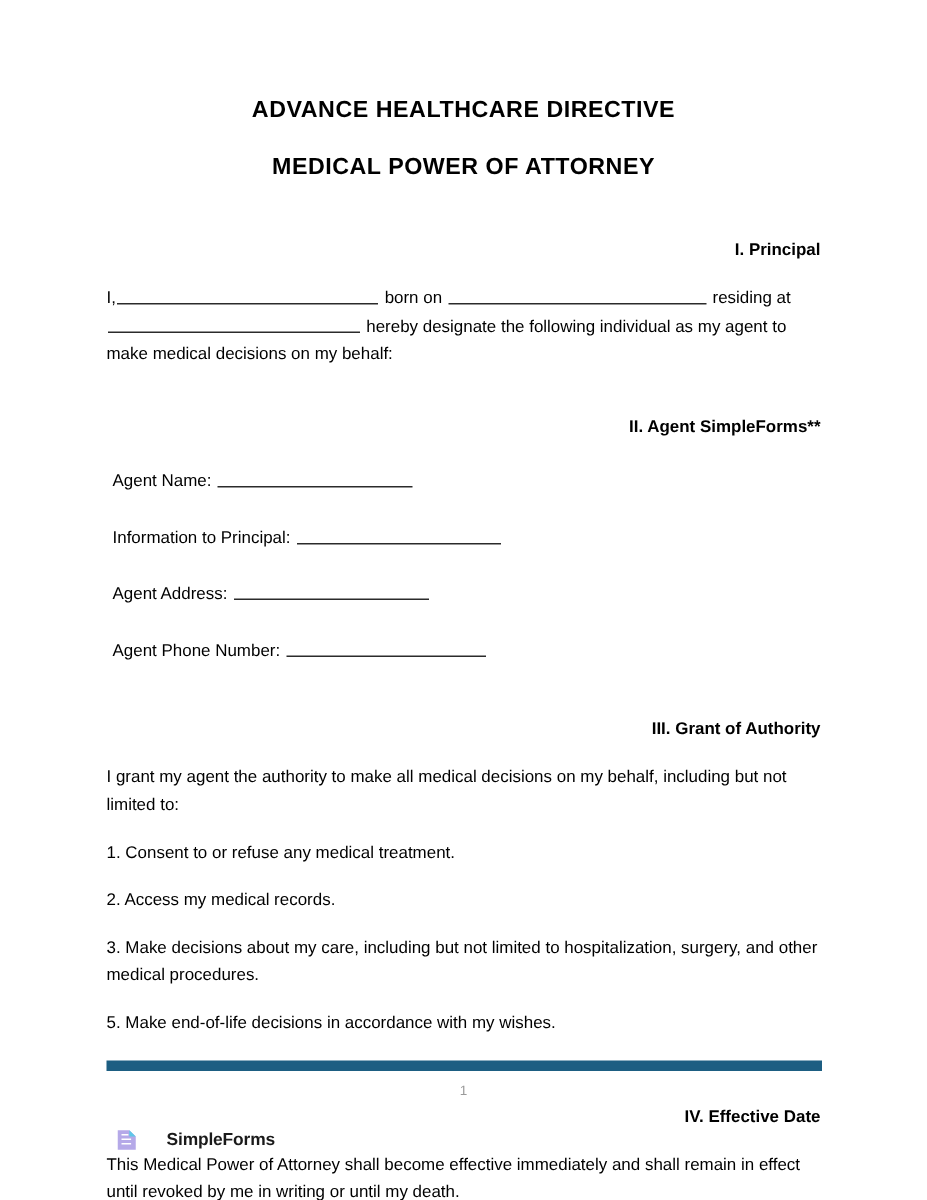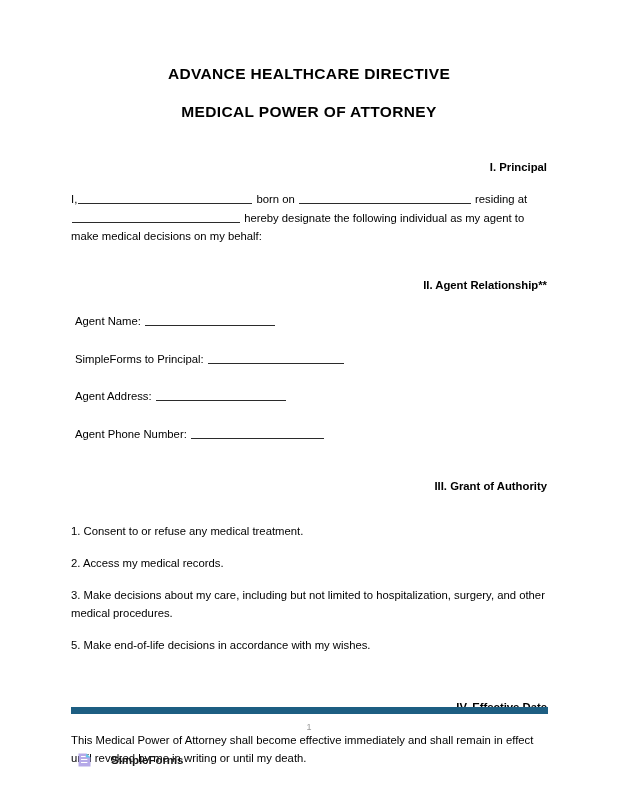--- a/index.html
+++ b/index.html
@@ -140,34 +140,35 @@
   <div class="doc-title line2">MEDICAL POWER OF ATTORNEY</div>
 
   <div class="body-area">
 
     <div class="section-heading">I. Principal</div>
     <div class="gap-head"></div>
     <div class="para"><span>I,</span><span class="blank w-name"></span> <span>born on</span> <span class="blank w-born"></span> <span>residing at</span> <span class="blank w-addr"></span> <span>hereby designate the following individual as my agent to make medical decisions on my behalf:</span></div>
 
     <div class="gap-section"></div>
 
-    <div class="section-heading">II. Agent Relationship**</div>
+    <div class="section-heading">II. Agent SimpleForms**</div>
     <div class="gap-head"></div>
     <div class="field-row"><span>Agent Name:</span> <span class="blank f-name"></span></div>
     <div class="field-gap"></div>
-    <div class="field-row"><span>SimpleForms to Principal:</span> <span class="blank f-rel"></span></div>
+    <div class="field-row"><span>Information to Principal:</span> <span class="blank f-rel"></span></div>
     <div class="field-gap"></div>
     <div class="field-row"><span>Agent Address:</span> <span class="blank f-addr"></span></div>
     <div class="field-gap"></div>
     <div class="field-row"><span>Agent Phone Number:</span> <span class="blank f-phone"></span></div>
 
     <div class="gap-section"></div>
 
     <div class="section-heading">III. Grant of Authority</div>
     <div class="gap-head"></div>
+    <div class="para">I grant my agent the authority to make all medical decisions on my behalf, including but not limited to:</div>
     <div class="gap-list"></div>
     <div class="para">1. Consent to or refuse any medical treatment.</div>
     <div class="gap-list"></div>
     <div class="para">2. Access my medical records.</div>
     <div class="gap-list"></div>
     <div class="para">3. Make decisions about my care, including but not limited to hospitalization, surgery, and other medical procedures.</div>
     <div class="gap-list"></div>
     <div class="para">5. Make end-of-life decisions in accordance with my wishes.</div>
 
     <div class="gap-big"></div>

